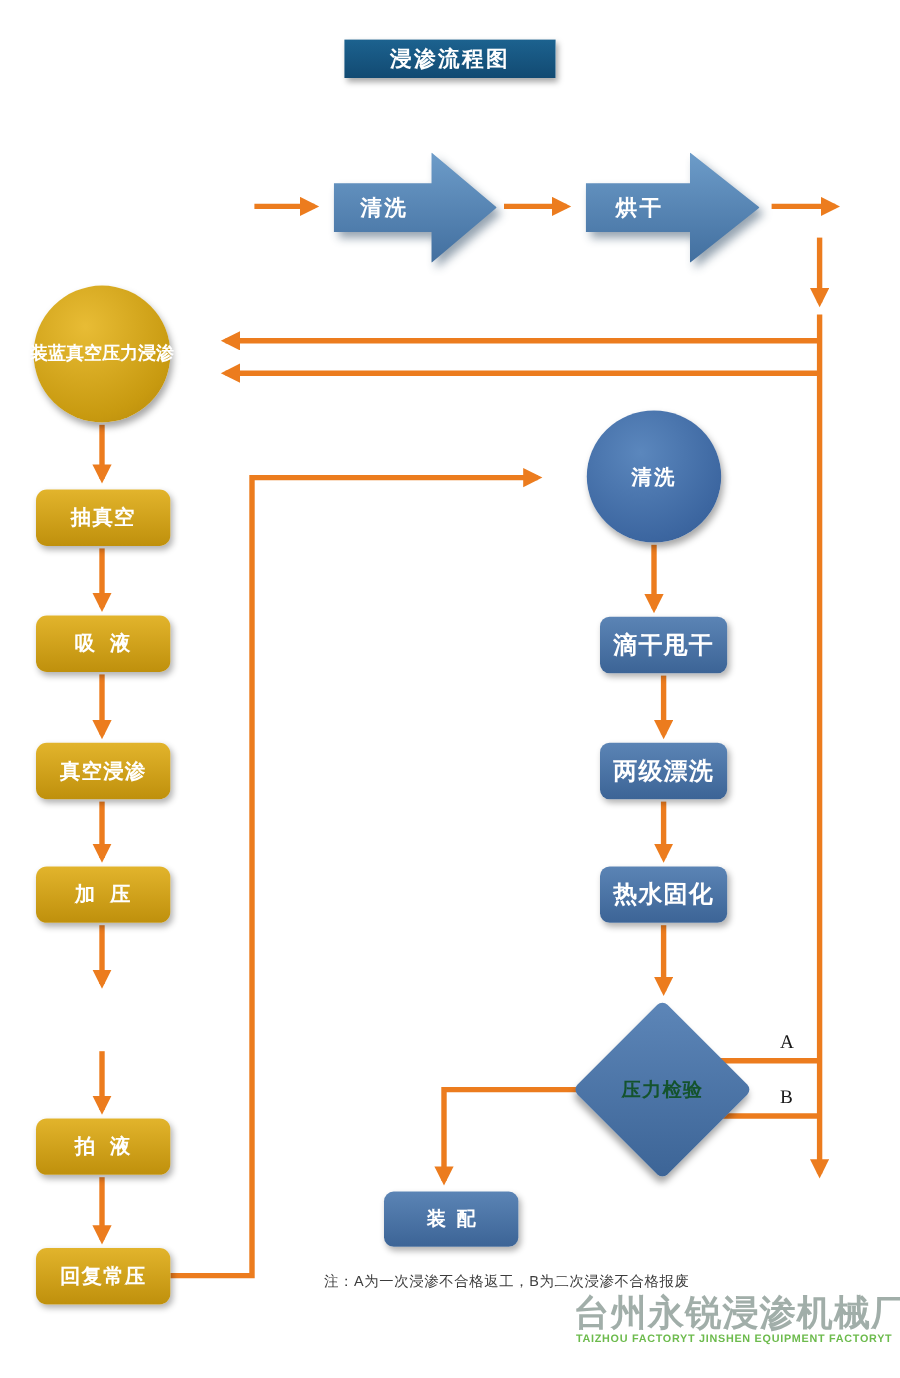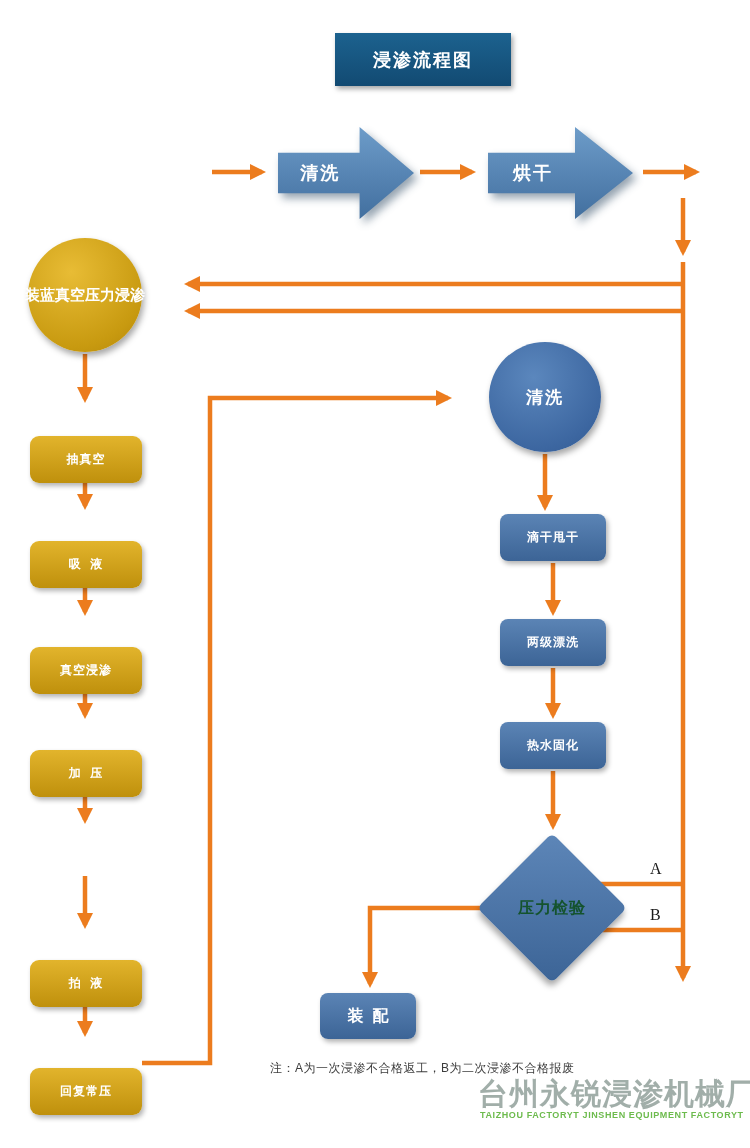--- a/index.html
+++ b/index.html
@@ -4,51 +4,51 @@
 <style>
   html,body{margin:0;padding:0;background:#fff;}
   #canvas{
     position:relative;width:750px;height:1148px;background:#ffffff;overflow:hidden;
     font-family:"Liberation Sans","DejaVu Sans",sans-serif;
   }
   #connectors{position:absolute;left:0;top:0;z-index:1;pointer-events:none;}
   .node{position:absolute;z-index:2;display:flex;align-items:center;justify-content:center;
         color:#fff;font-weight:bold;white-space:pre;text-align:center;}
   
-  .title-box{left:287px;top:33px;width:176px;height:53px;font-size:18px;letter-spacing:2px;
-    background:linear-gradient(180deg,#1c628f,#124a72);box-shadow:2px 3px 5px rgba(0,0,0,.35);margin-left:48px;}
+  .title-box{left:287px;top:33px;width:176px;height:32px;font-size:18px;letter-spacing:2px;
+    background:linear-gradient(180deg,#1c628f,#124a72);box-shadow:2px 3px 5px rgba(0,0,0,.35);}
   
   .pretreat{left:18px;top:146px;width:182px;height:50px;font-size:18px;letter-spacing:2px;
     background:linear-gradient(180deg,#6fb4ef,#4a92da);
     box-shadow:6px 6px 0 #3874b4, 8px 9px 8px rgba(0,0,0,.25);}
   
   .chevron{position:absolute;z-index:2;filter:drop-shadow(4px 5px 4px rgba(20,50,80,.45));}
   .chevron-inner{width:100%;height:100%;
     background:linear-gradient(180deg,#6d9cc9,#426f9f);
     clip-path:polygon(0 28%,60% 28%,60% 0,100% 50%,60% 100%,60% 72%,0 72%);}
   .chevron .label{position:absolute;left:0;top:0;width:62%;height:100%;display:flex;
     align-items:center;justify-content:center;color:#fff;font-weight:bold;font-size:18px;
     letter-spacing:2px;white-space:pre;}
   .chev-wash{left:278px;top:127px;width:136px;height:92px;}
   .chev-dry{left:488px;top:127px;width:145px;height:92px;}
   
   .gold-circle{left:28px;top:238px;width:114px;height:114px;border-radius:50%;
     background:radial-gradient(circle at 38% 30%,#e8bc35,#c89a10 70%,#b3860a);
     box-shadow:2px 4px 6px rgba(0,0,0,.35);font-size:15px;line-height:20px;}
-  .node-gold{left:30px;width:112px;height:47px;border-radius:9px;font-size:12px;letter-spacing:1px;
+  .node-gold{left:30px;width:112px;height:47px;border-radius:9px;font-size:17px;letter-spacing:1px;
     background:linear-gradient(180deg,#e2b42c,#bf900c);
-    box-shadow:2px 3px 5px rgba(0,0,0,.3);margin-top:28px;}
+    box-shadow:2px 3px 5px rgba(0,0,0,.3);}
   
   .blue-circle{left:489px;top:342px;width:112px;height:110px;border-radius:50%;
     background:radial-gradient(circle at 40% 32%,#5b87bd,#3c66a0 72%,#33598e);
     box-shadow:2px 4px 6px rgba(0,0,0,.35);font-size:17px;letter-spacing:2px;}
-  .node-blue{left:500px;width:106px;height:47px;border-radius:8px;font-size:12px;letter-spacing:1px;
+  .node-blue{left:500px;width:106px;height:47px;border-radius:8px;font-size:20px;letter-spacing:1px;
     background:linear-gradient(180deg,#5b84b5,#3c6496);
     box-shadow:2px 3px 5px rgba(0,0,0,.3);}
-  .assembly{left:320px;top:993px;width:96px;height:46px;border-radius:8px;font-size:16px;
+  .assembly{left:320px;top:993px;width:112px;height:46px;border-radius:8px;font-size:16px;
     background:linear-gradient(180deg,#5b84b5,#3c6496);box-shadow:2px 3px 5px rgba(0,0,0,.3);
     position:absolute;z-index:2;display:flex;align-items:center;justify-content:center;
     color:#fff;font-weight:bold;white-space:pre;}
   .scrap{left:612px;top:986px;width:136px;height:60px;border-radius:8px;font-size:15px;
     line-height:20px;flex-direction:column;
     background:linear-gradient(180deg,#5b84b5,#3c6496);box-shadow:2px 3px 5px rgba(0,0,0,.3);}
   
   .diamond-wrap{position:absolute;left:477px;top:833px;width:150px;height:150px;z-index:2;}
   .diamond-shape{position:absolute;left:22px;top:22px;width:106px;height:106px;
     transform:rotate(45deg);border-radius:6px;

